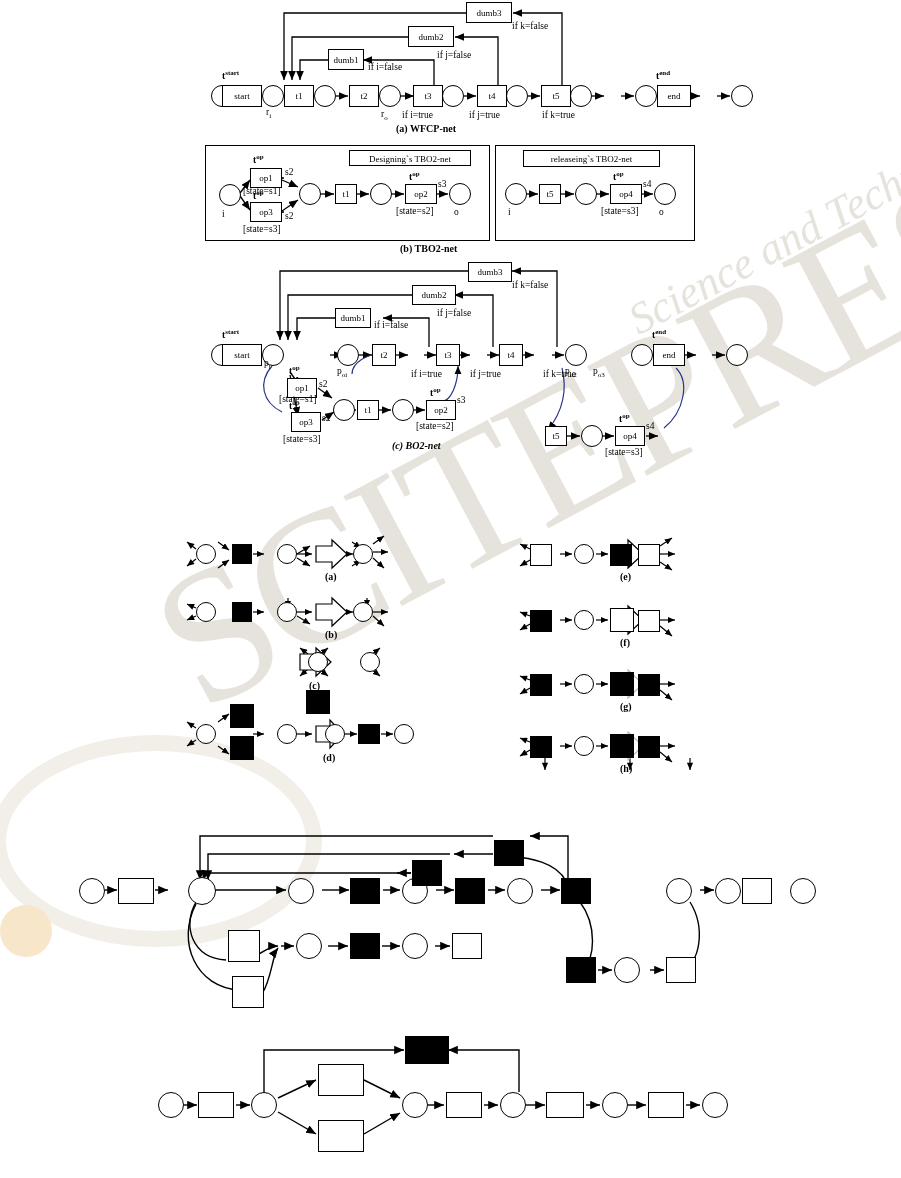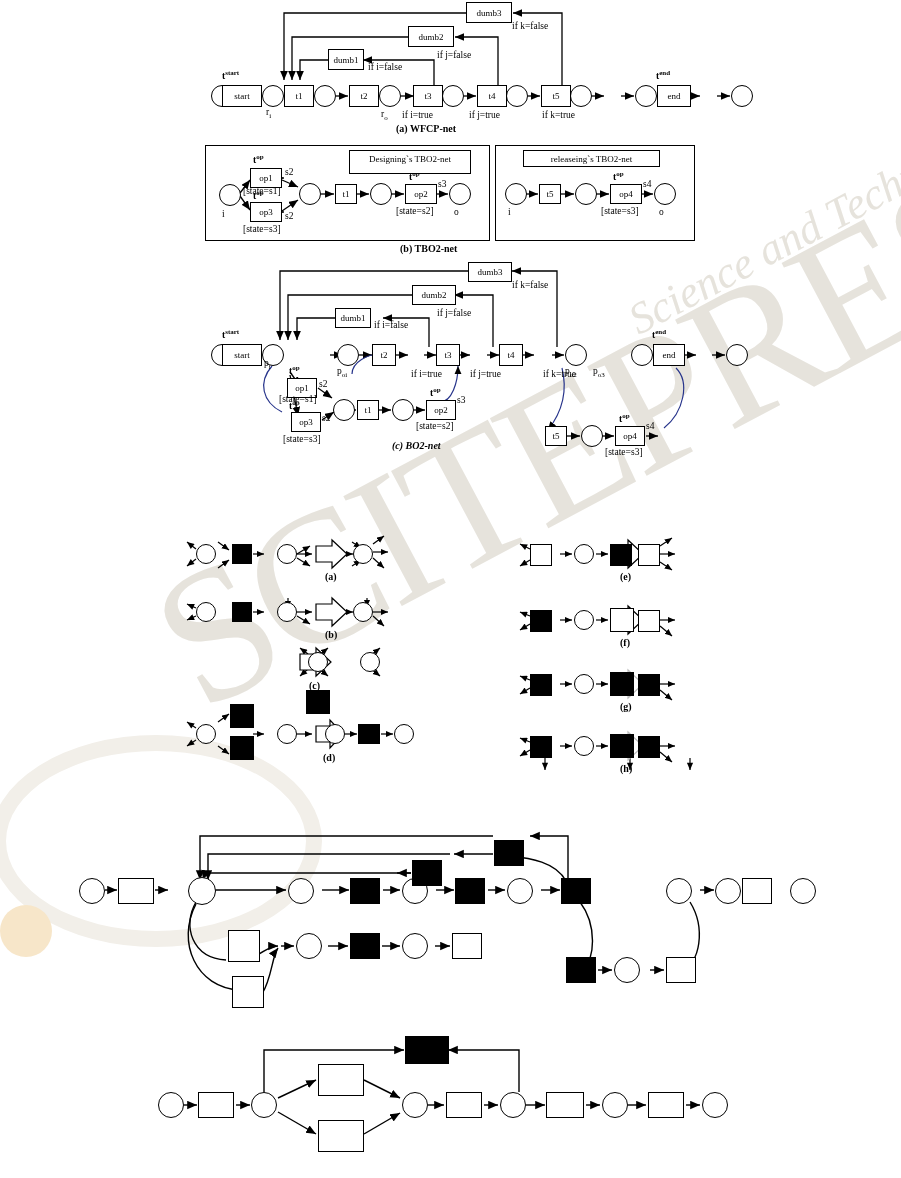--- a/index.html
+++ b/index.html
@@ -193,21 +193,21 @@
   <div class="lbl" style="left:542px; top:111px;">if k=true</div>
 
   <div class="cap" style="left:396px; top:123px;">(a) WFCP-net</div>
 </div>
 
 <div class="fig" style="left:0px; top:140px; width:901px; height:118px;">
 
   <div class="group" style="left:205px; top:5px; width:285px; height:96px;"></div>
   <div class="group" style="left:495px; top:5px; width:200px; height:96px;"></div>
 
-  <div class="boxlabel" style="left:349px; top:10px; width:122px; height:24px; line-height:16px;"><span>Designing`s TBO2-net</span></div>
+  <div class="boxlabel" style="left:349px; top:10px; width:122px; height:16px; line-height:16px;"><span>Designing`s TBO2-net</span></div>
   <div class="boxlabel" style="left:523px; top:10px; width:137px; height:17px; line-height:16px;"><span>releaseing`s TBO2-net</span></div>
 
   <svg class="overlay" width="901" height="118">
     <g stroke="#000" stroke-width="1.3" fill="none" marker-end="url(#ah)">
 
       <line x1="240" y1="53" x2="250" y2="40"></line>
       <line x1="240" y1="56" x2="250" y2="70"></line>
       <line x1="274" y1="38" x2="284" y2="38"></line>
       <line x1="274" y1="72" x2="284" y2="72"></line>
 

